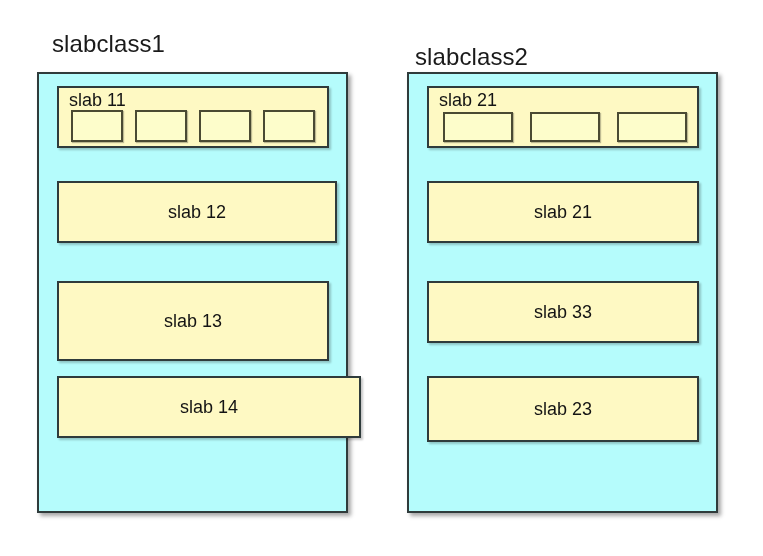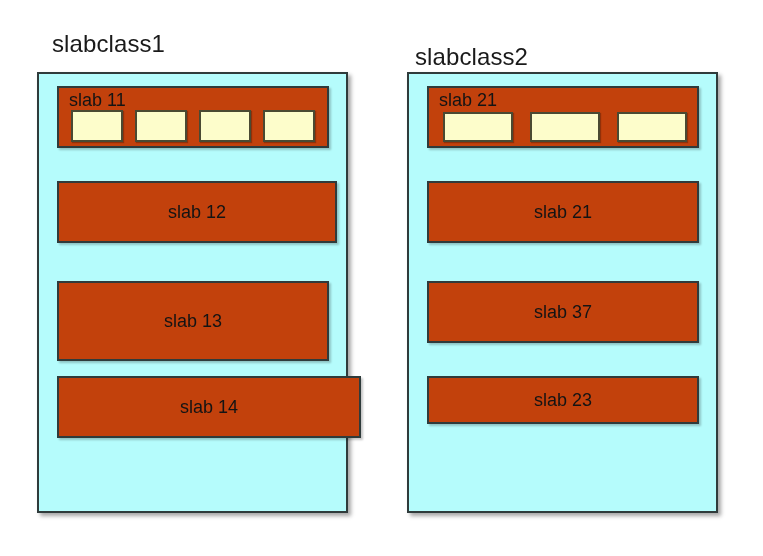--- a/index.html
+++ b/index.html
@@ -37,21 +37,21 @@
     line-height: 21px;
     letter-spacing: 0.1px;
     color: #1a1a1a;
     white-space: nowrap;
   }
 
   
   .slab {
     position: absolute;
     box-sizing: border-box;
-    background: #c2410c;
+    background: #fef9c3;
     border: 2px solid #2f3b3b;
     box-shadow: 2px 2px 2px rgba(0,0,0,0.22);
   }
 
   .slab-centered-label {
     position: absolute;
     inset: 0;
     display: flex;
     align-items: center;
     justify-content: center;
@@ -110,18 +110,18 @@
     <div class="slab" style="left: 427px; top: 86px; width: 272px; height: 62px;">
       <div class="chunk" style="left: 14px; top: 24px; width: 70px; height: 30px;"></div>
       <div class="chunk" style="left: 101px; top: 24px; width: 70px; height: 30px;"></div>
       <div class="chunk" style="left: 188px; top: 24px; width: 70px; height: 30px;"></div>
       <div class="slab-corner-label">slab 21</div>
     </div>
     <div class="slab" style="left: 427px; top: 181px; width: 272px; height: 62px;">
       <div class="slab-centered-label">slab 21</div>
     </div>
     <div class="slab" style="left: 427px; top: 281px; width: 272px; height: 62px;">
-      <div class="slab-centered-label">slab 37</div>
+      <div class="slab-centered-label">slab 33</div>
     </div>
-    <div class="slab" style="left: 427px; top: 376px; width: 272px; height: 48px;">
+    <div class="slab" style="left: 427px; top: 376px; width: 272px; height: 66px;">
       <div class="slab-centered-label">slab 23</div>
     </div>
   </div>
 
 </body></html>

